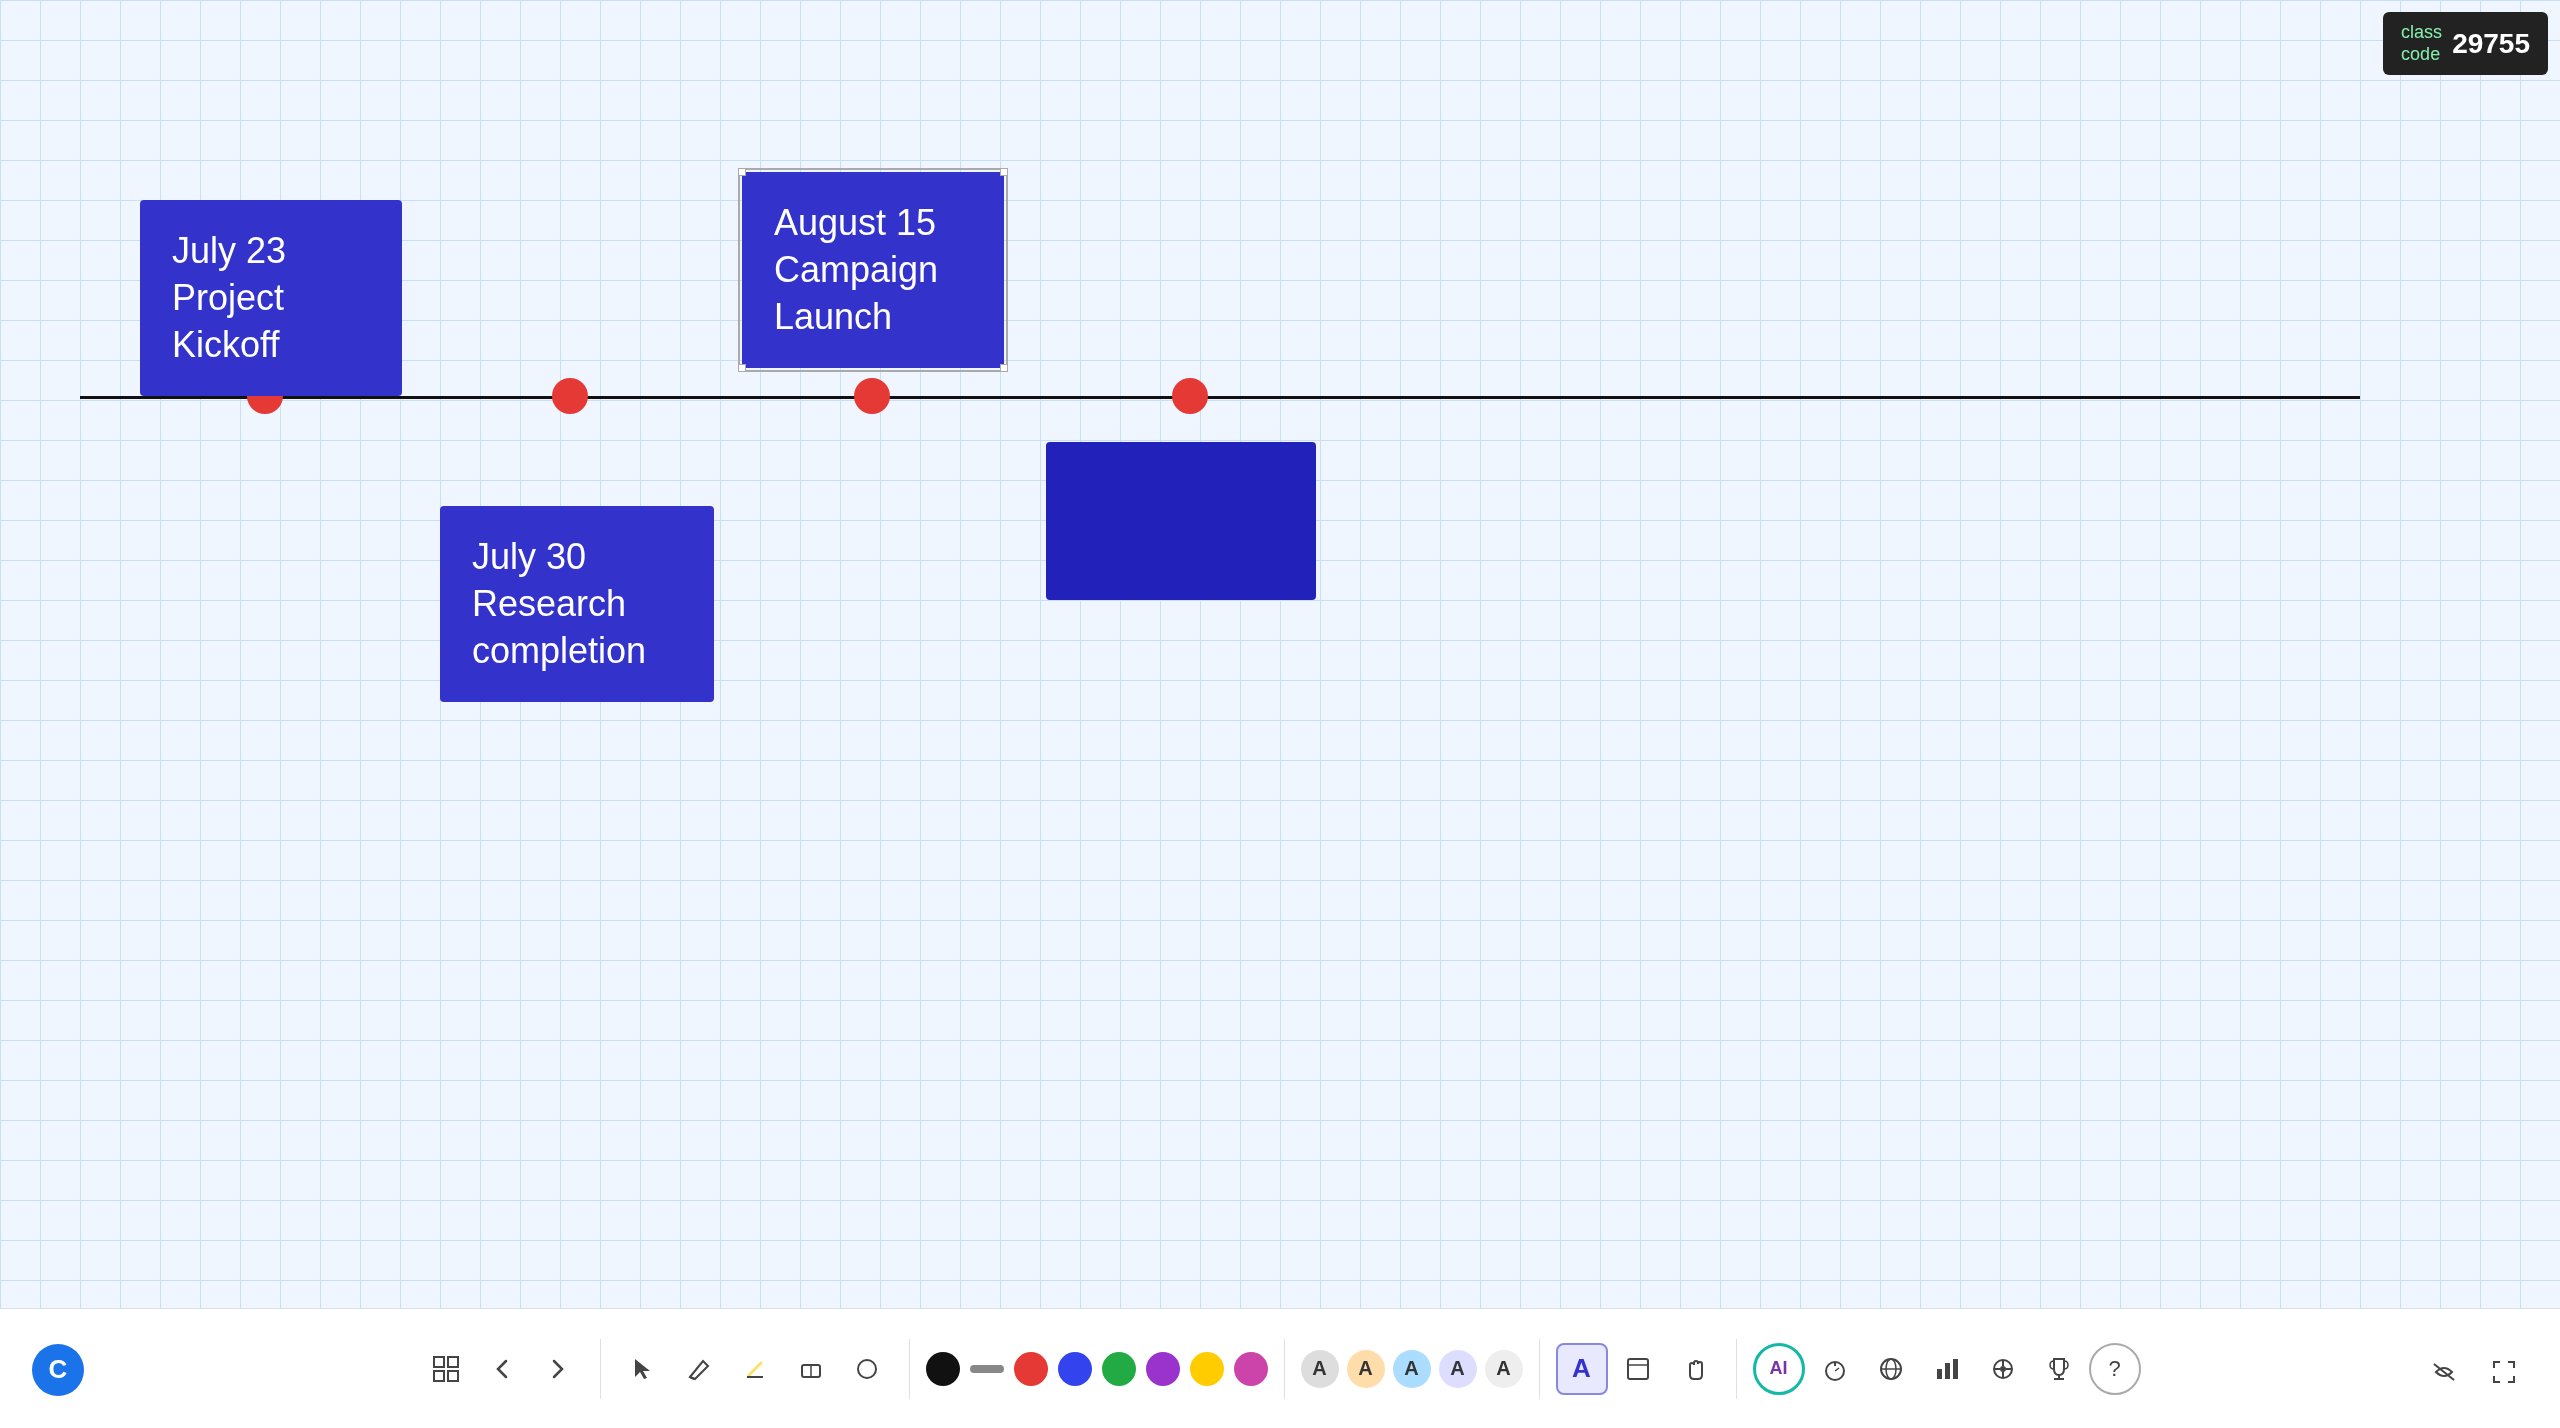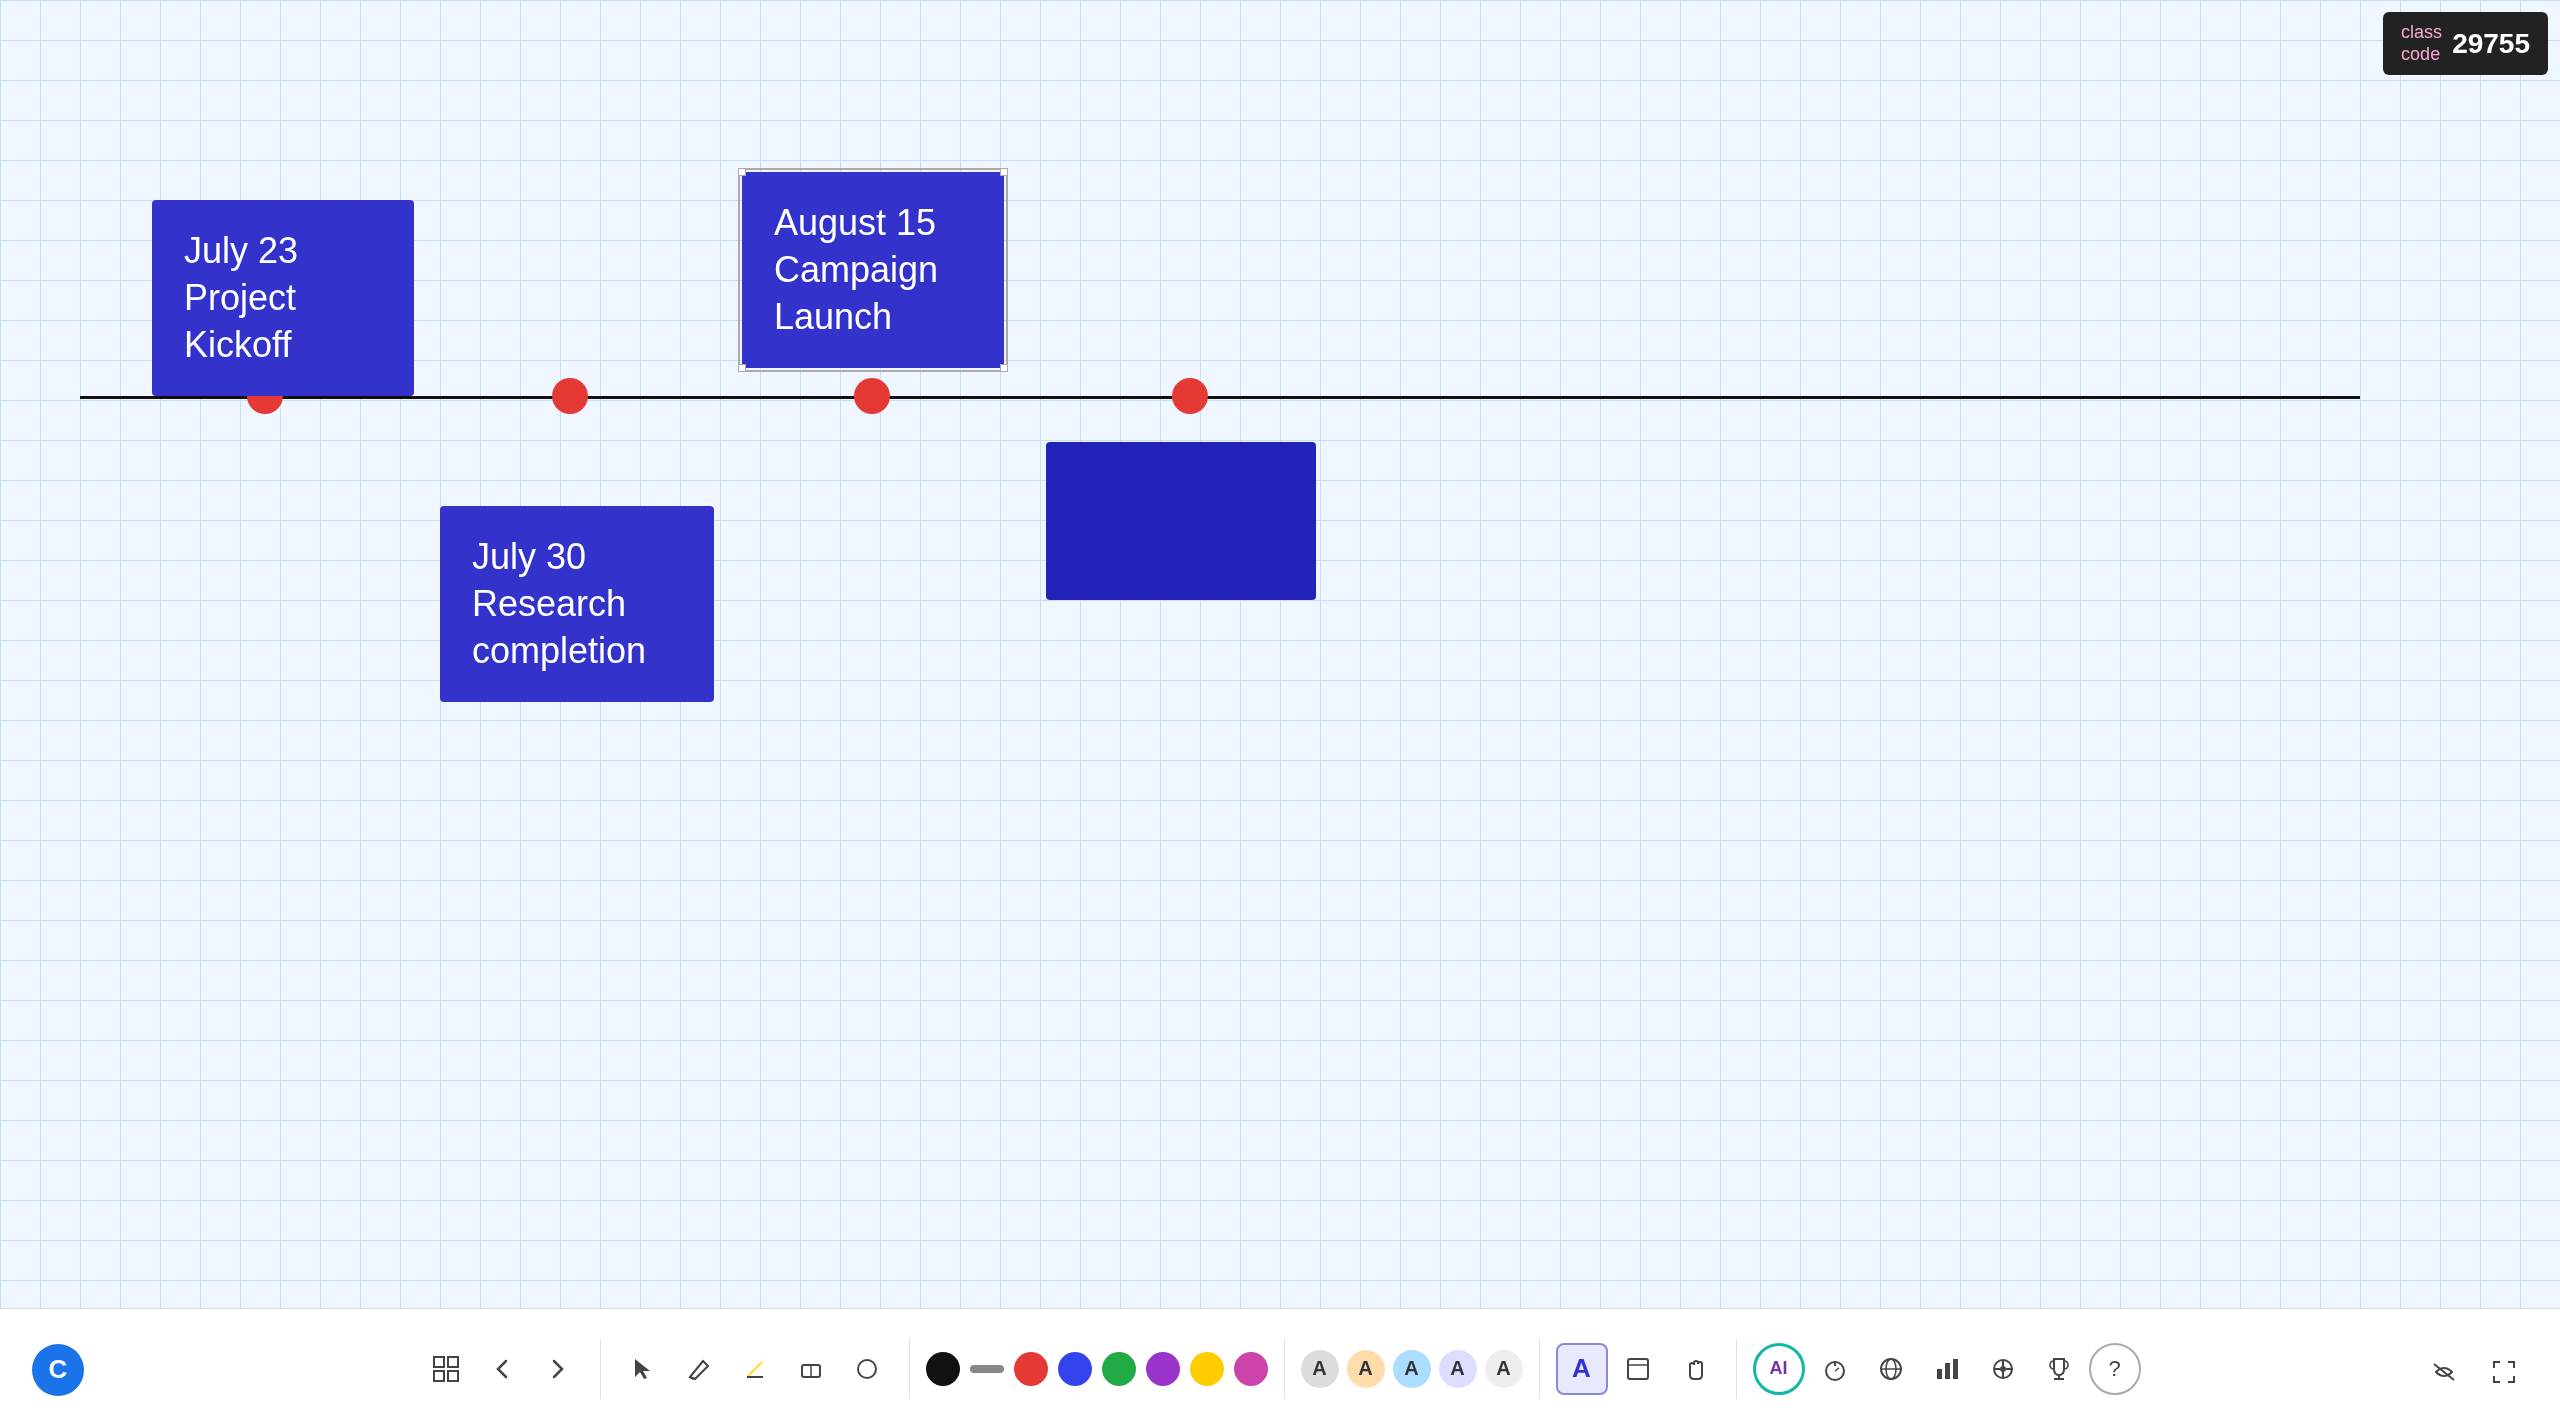--- a/index.html
+++ b/index.html
@@ -102,21 +102,21 @@
       border-radius: 6px;
       z-index: 10;
       display: flex;
       align-items: center;
       gap: 10px;
     }
 
     .class-code-badge .label {
       font-size: 18px;
       line-height: 1.2;
-      color: #f9a8d4;
+      color: #86efac;
     }
 
     .class-code-badge .code {
       font-size: 28px;
       font-weight: bold;
       color: white;
     }
 
     
     .toolbar {
@@ -238,21 +238,21 @@
 
 <div class="canvas">
 
   <div class="timeline-line"></div>
 
   <div class="timeline-dot" style="left: 265px;"></div>
   <div class="timeline-dot" style="left: 570px;"></div>
   <div class="timeline-dot" style="left: 872px;"></div>
   <div class="timeline-dot" style="left: 1190px;"></div>
 
-  <div class="event-card" style="top: 200px; left: 152px; width: 262px; min-height: 158px;">
+  <div class="event-card" style="top: 200px; left: 140px; width: 262px; min-height: 158px;">
     <div>July 23</div>
     <div>Project Kickoff</div>
   </div>
 
   <div class="event-card selected" style="top: 172px; left: 742px; width: 262px; min-height: 158px; position: absolute;">
 
     <div class="handle" style="top: -4px; left: -4px;"></div>
     <div class="handle" style="top: -4px; right: -4px;"></div>
     <div class="handle" style="bottom: -4px; left: -4px;"></div>
     <div class="handle" style="bottom: -4px; right: -4px;"></div>

